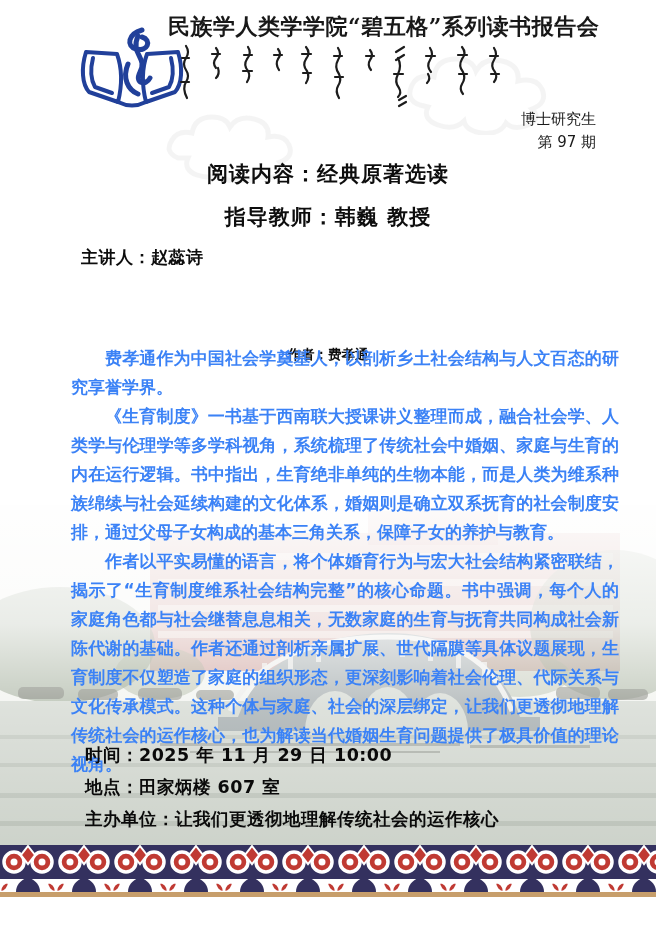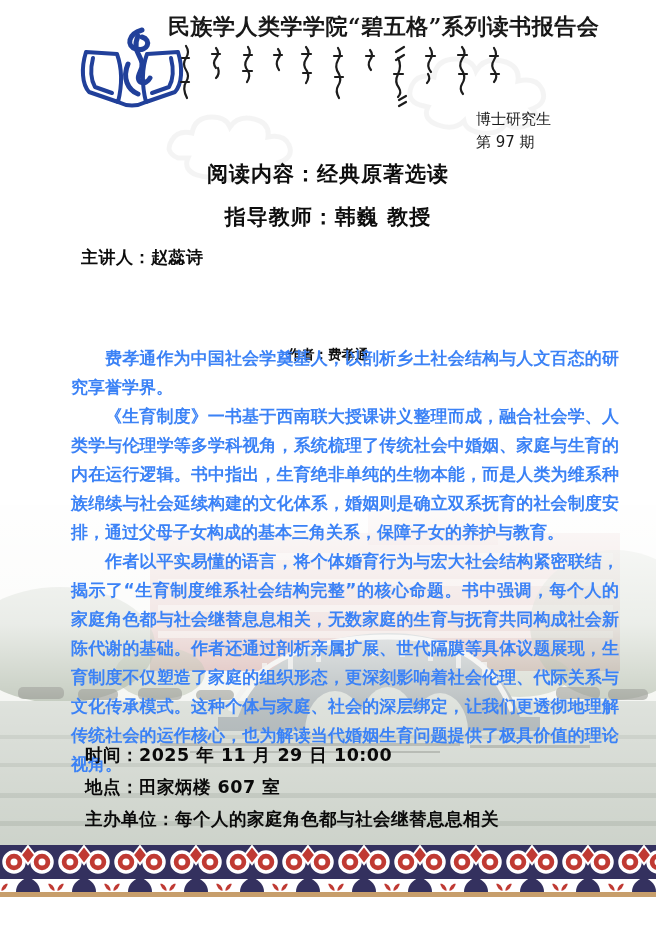--- a/index.html
+++ b/index.html
@@ -13,21 +13,21 @@
     position:absolute;left:168px;top:12px;width:396px;
     font-family:"DejaVu Serif",serif;font-weight:700;
     font-size:22px;line-height:28px;letter-spacing:0.5px;color:#181818;
     text-align:center;white-space:nowrap;
   }
   .logo{position:absolute;left:76px;top:26px;width:112px;height:82px;}
   .mongol-row{position:absolute;left:178px;top:44px;width:335px;height:64px;}
   .cloud{position:absolute;opacity:0.10;}
   .issue{
     position:absolute;right:60px;top:108px;width:120px;
-    font-size:15px;line-height:23px;text-align:left;color:#1a1a1a;
+    font-size:15px;line-height:23px;text-align:right;color:#1a1a1a;
   }
   
   .h-reading{
     position:absolute;left:0;top:160px;width:100%;text-align:center;
     font-size:21px;font-weight:700;color:#0d0d0d;letter-spacing:1px;
   }
   .h-advisor{
     position:absolute;left:0;top:203px;width:100%;text-align:center;
     font-size:21px;font-weight:700;color:#0d0d0d;letter-spacing:1px;
   }
@@ -180,21 +180,21 @@
 
   <div class="body-text">
       <p>费孝通作为中国社会学奠基人，以剖析乡土社会结构与人文百态的研究享誉学界。</p>
       <p>《生育制度》一书基于西南联大授课讲义整理而成，融合社会学、人类学与伦理学等多学科视角，系统梳理了传统社会中婚姻、家庭与生育的内在运行逻辑。书中指出，生育绝非单纯的生物本能，而是人类为维系种族绵续与社会延续构建的文化体系，婚姻则是确立双系抚育的社会制度安排，通过父母子女构成的基本三角关系，保障子女的养护与教育。</p>
       <p>作者以平实易懂的语言，将个体婚育行为与宏大社会结构紧密联结，揭示了“生育制度维系社会结构完整”的核心命题。书中强调，每个人的家庭角色都与社会继替息息相关，无数家庭的生育与抚育共同构成社会新陈代谢的基础。作者还通过剖析亲属扩展、世代隔膜等具体议题展现，生育制度不仅塑造了家庭的组织形态，更深刻影响着社会伦理、代际关系与文化传承模式。这种个体与家庭、社会的深层绑定，让我们更透彻地理解传统社会的运作核心，也为解读当代婚姻生育问题提供了极具价值的理论视角。</p>
     </div>
 
   <div class="info">
     <div>时间：2025 年 11 月 29 日  10:00</div>
     <div>地点：田家炳楼 607 室</div>
-    <div>主办单位：每个人的家庭角色都与社会继替息息相关</div>
+    <div>主办单位：让我们更透彻地理解传统社会的运作核心</div>
   </div>
 
   <svg class="border-strip" viewBox="0 0 656 52" preserveAspectRatio="none">
     <defs>
       <pattern id="bd" width="56" height="52" patternUnits="userSpaceOnUse">
         <rect x="0" y="0" width="56" height="34" fill="#34315f"></rect>
         <circle cx="14" cy="17" r="10" fill="#c03a33" stroke="#ffffff" stroke-width="3.5"></circle>
         <circle cx="42" cy="17" r="10" fill="#c03a33" stroke="#ffffff" stroke-width="3.5"></circle>
         <circle cx="14" cy="17" r="3.5" fill="#ffffff"></circle>
         <circle cx="42" cy="17" r="3.5" fill="#ffffff"></circle>

